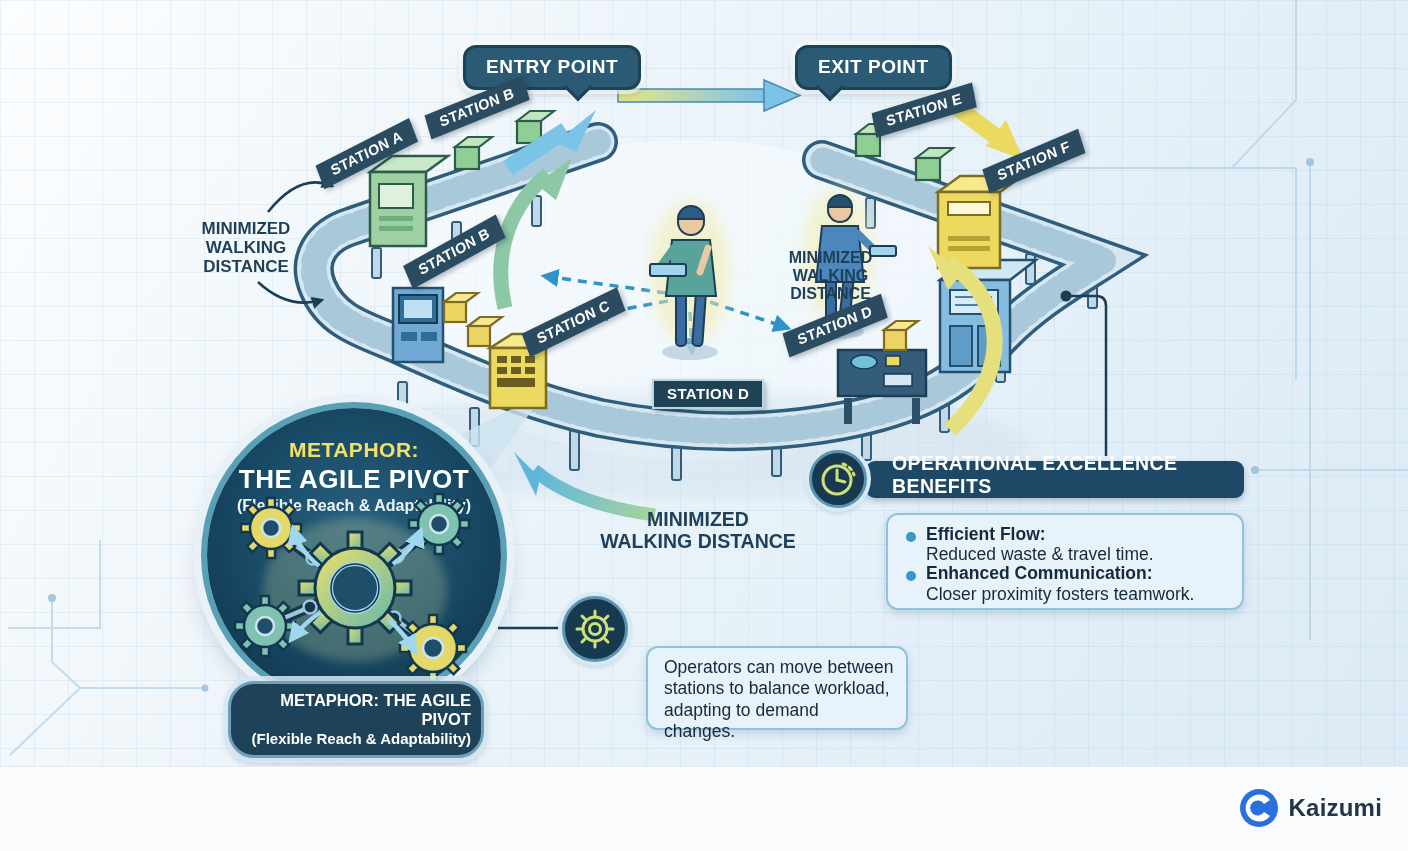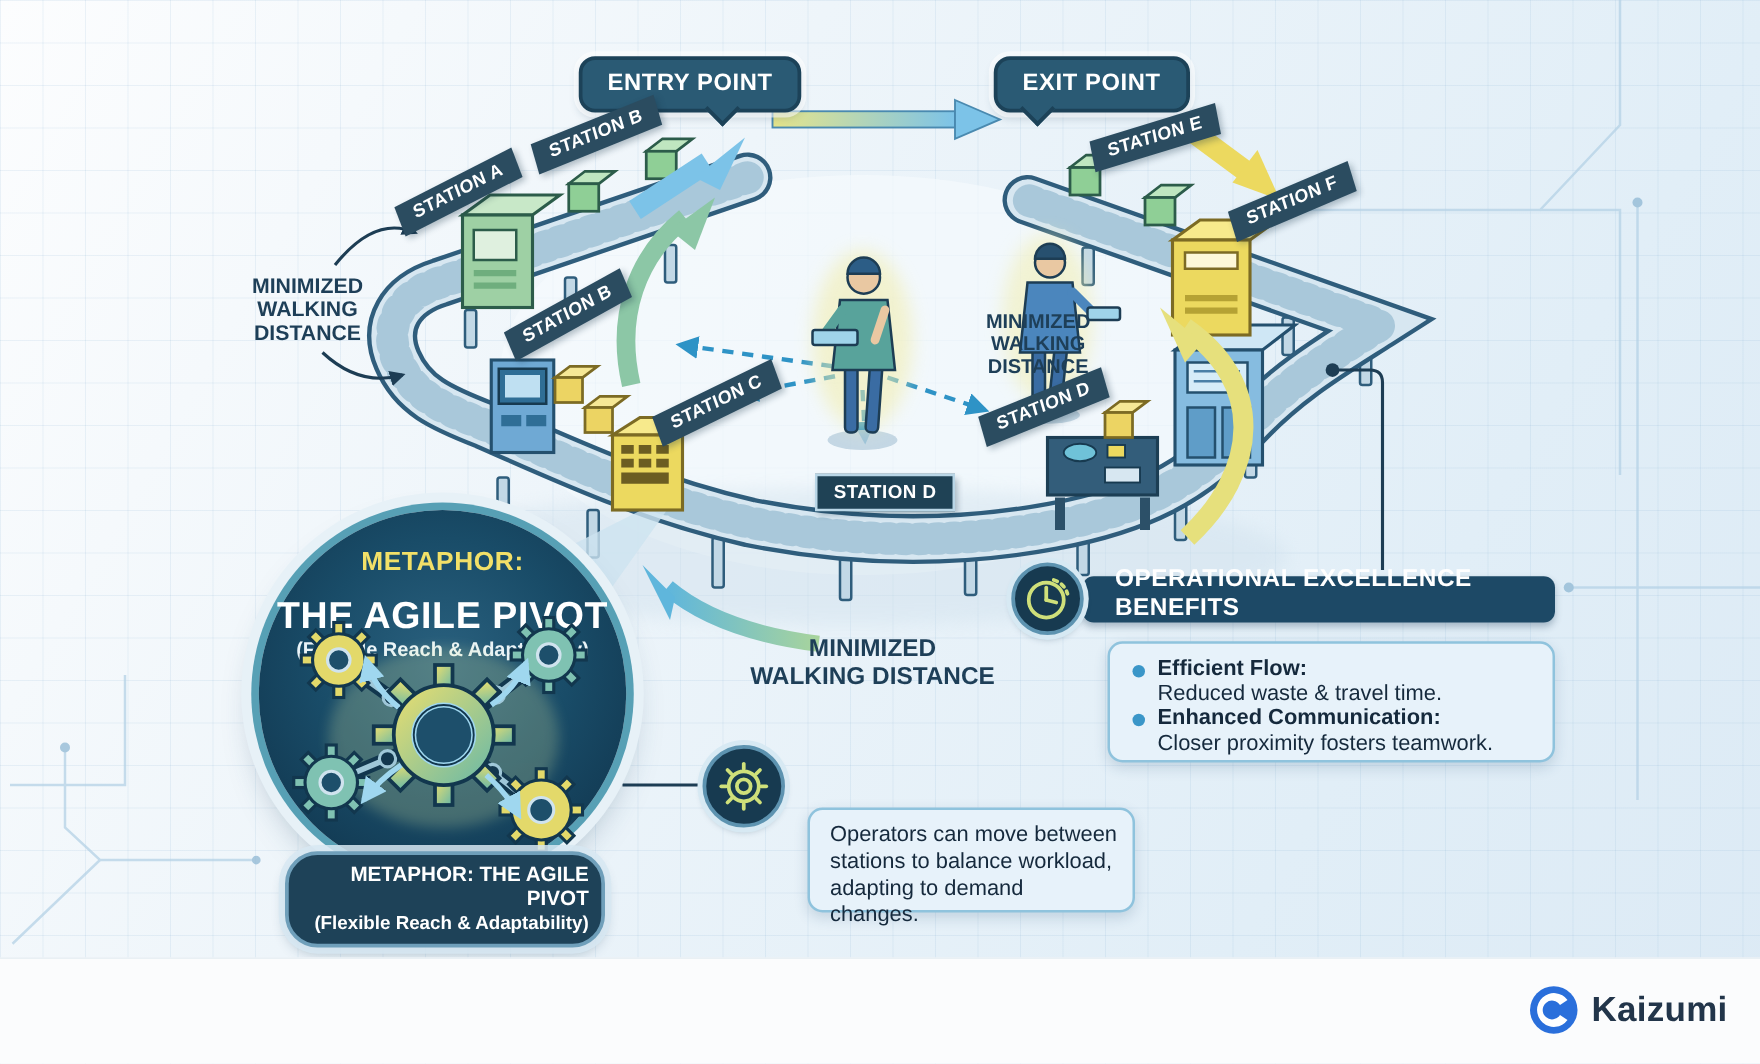--- a/index.html
+++ b/index.html
@@ -40,21 +40,21 @@
   .walk-left{ left:176px; top:219px; width:140px; font-size:17px; }
   .walk-right{ left:748px; top:249px; width:165px; font-size:16px; }
   .walk-bottom{ left:588px; top:509px; width:220px; font-size:19.5px; }
 
   
   .m-circle{ position:absolute; left:207px; top:408px; width:294px; height:294px; border-radius:50%;
     background:radial-gradient(circle at 50% 42%,#2a617f 0%,#194c68 45%,#0e2f46 100%);
     box-shadow:0 0 0 6px #57a0b5, 0 0 0 14px #e7f1f7, 0 14px 28px rgba(35,75,105,.4);
     color:#fff; text-align:center; }
   .m-circle .kicker{ margin-top:30px; color:#f2e068; font-weight:800; font-size:21px; letter-spacing:.5px; }
-  .m-circle .title{ color:#fff; font-weight:800; font-size:30px; letter-spacing:.5px; margin-top:14px; }
+  .m-circle .title{ color:#fff; font-weight:800; font-size:26px; letter-spacing:.5px; margin-top:2px; }
   .m-circle .sub{ color:#eaf4f8; font-weight:600; font-size:16px; margin-top:2px; }
   .m-circle svg{ position:absolute; left:0; top:0; }
 
   .m-banner{ position:absolute; left:228px; top:681px; width:256px; padding:7px 10px 8px;
     background:#1e4258; border:3px solid #6f9fba; border-radius:26px; text-align:right; color:#fff;
     box-shadow:0 0 0 5px rgba(215,232,242,.85), 0 5px 10px rgba(30,70,100,.3); }
   .m-banner .l1{ font-weight:800; font-size:16.5px; }
   .m-banner .l2{ font-weight:700; font-size:15px; margin-top:1px; }
 
   
@@ -75,21 +75,21 @@
   .icon-circle{ position:absolute; border-radius:50%; background:#173a50; border:3px solid #5d93b0;
     box-shadow:0 0 0 4px #d7e9f3, 0 3px 6px rgba(25,60,90,.35);
     display:flex; align-items:center; justify-content:center; }
   .oeb-icon{ left:809px; top:450px; width:58px; height:58px; }
   .fs-icon{ left:562px; top:596px; width:66px; height:66px; }
 
   
   .footer{ position:absolute; left:0; top:766px; width:1408px; height:85px; background:#fbfcfd;
     border-top:1px solid #e3ebf1; }
   .brand{ position:absolute; right:26px; top:20px; display:flex; align-items:center; gap:9px; }
-  .brand-name{ font-size:28px; font-weight:800; color:#22354a; letter-spacing:.2px; }
+  .brand-name{ font-size:24px; font-weight:800; color:#22354a; letter-spacing:.2px; }
 </style>
 </head>
 <body>
 
 <div class="stage">
 
   <svg class="scene" width="1408" height="766" viewBox="0 0 1408 766">
     <defs>
       <marker id="mDash" viewBox="0 0 10 10" refX="8" refY="5" markerWidth="5.2" markerHeight="5.2" orient="auto-start-reverse">
         <path d="M0,0 L10,5 L0,10 z" fill="#2e93c6"></path>

